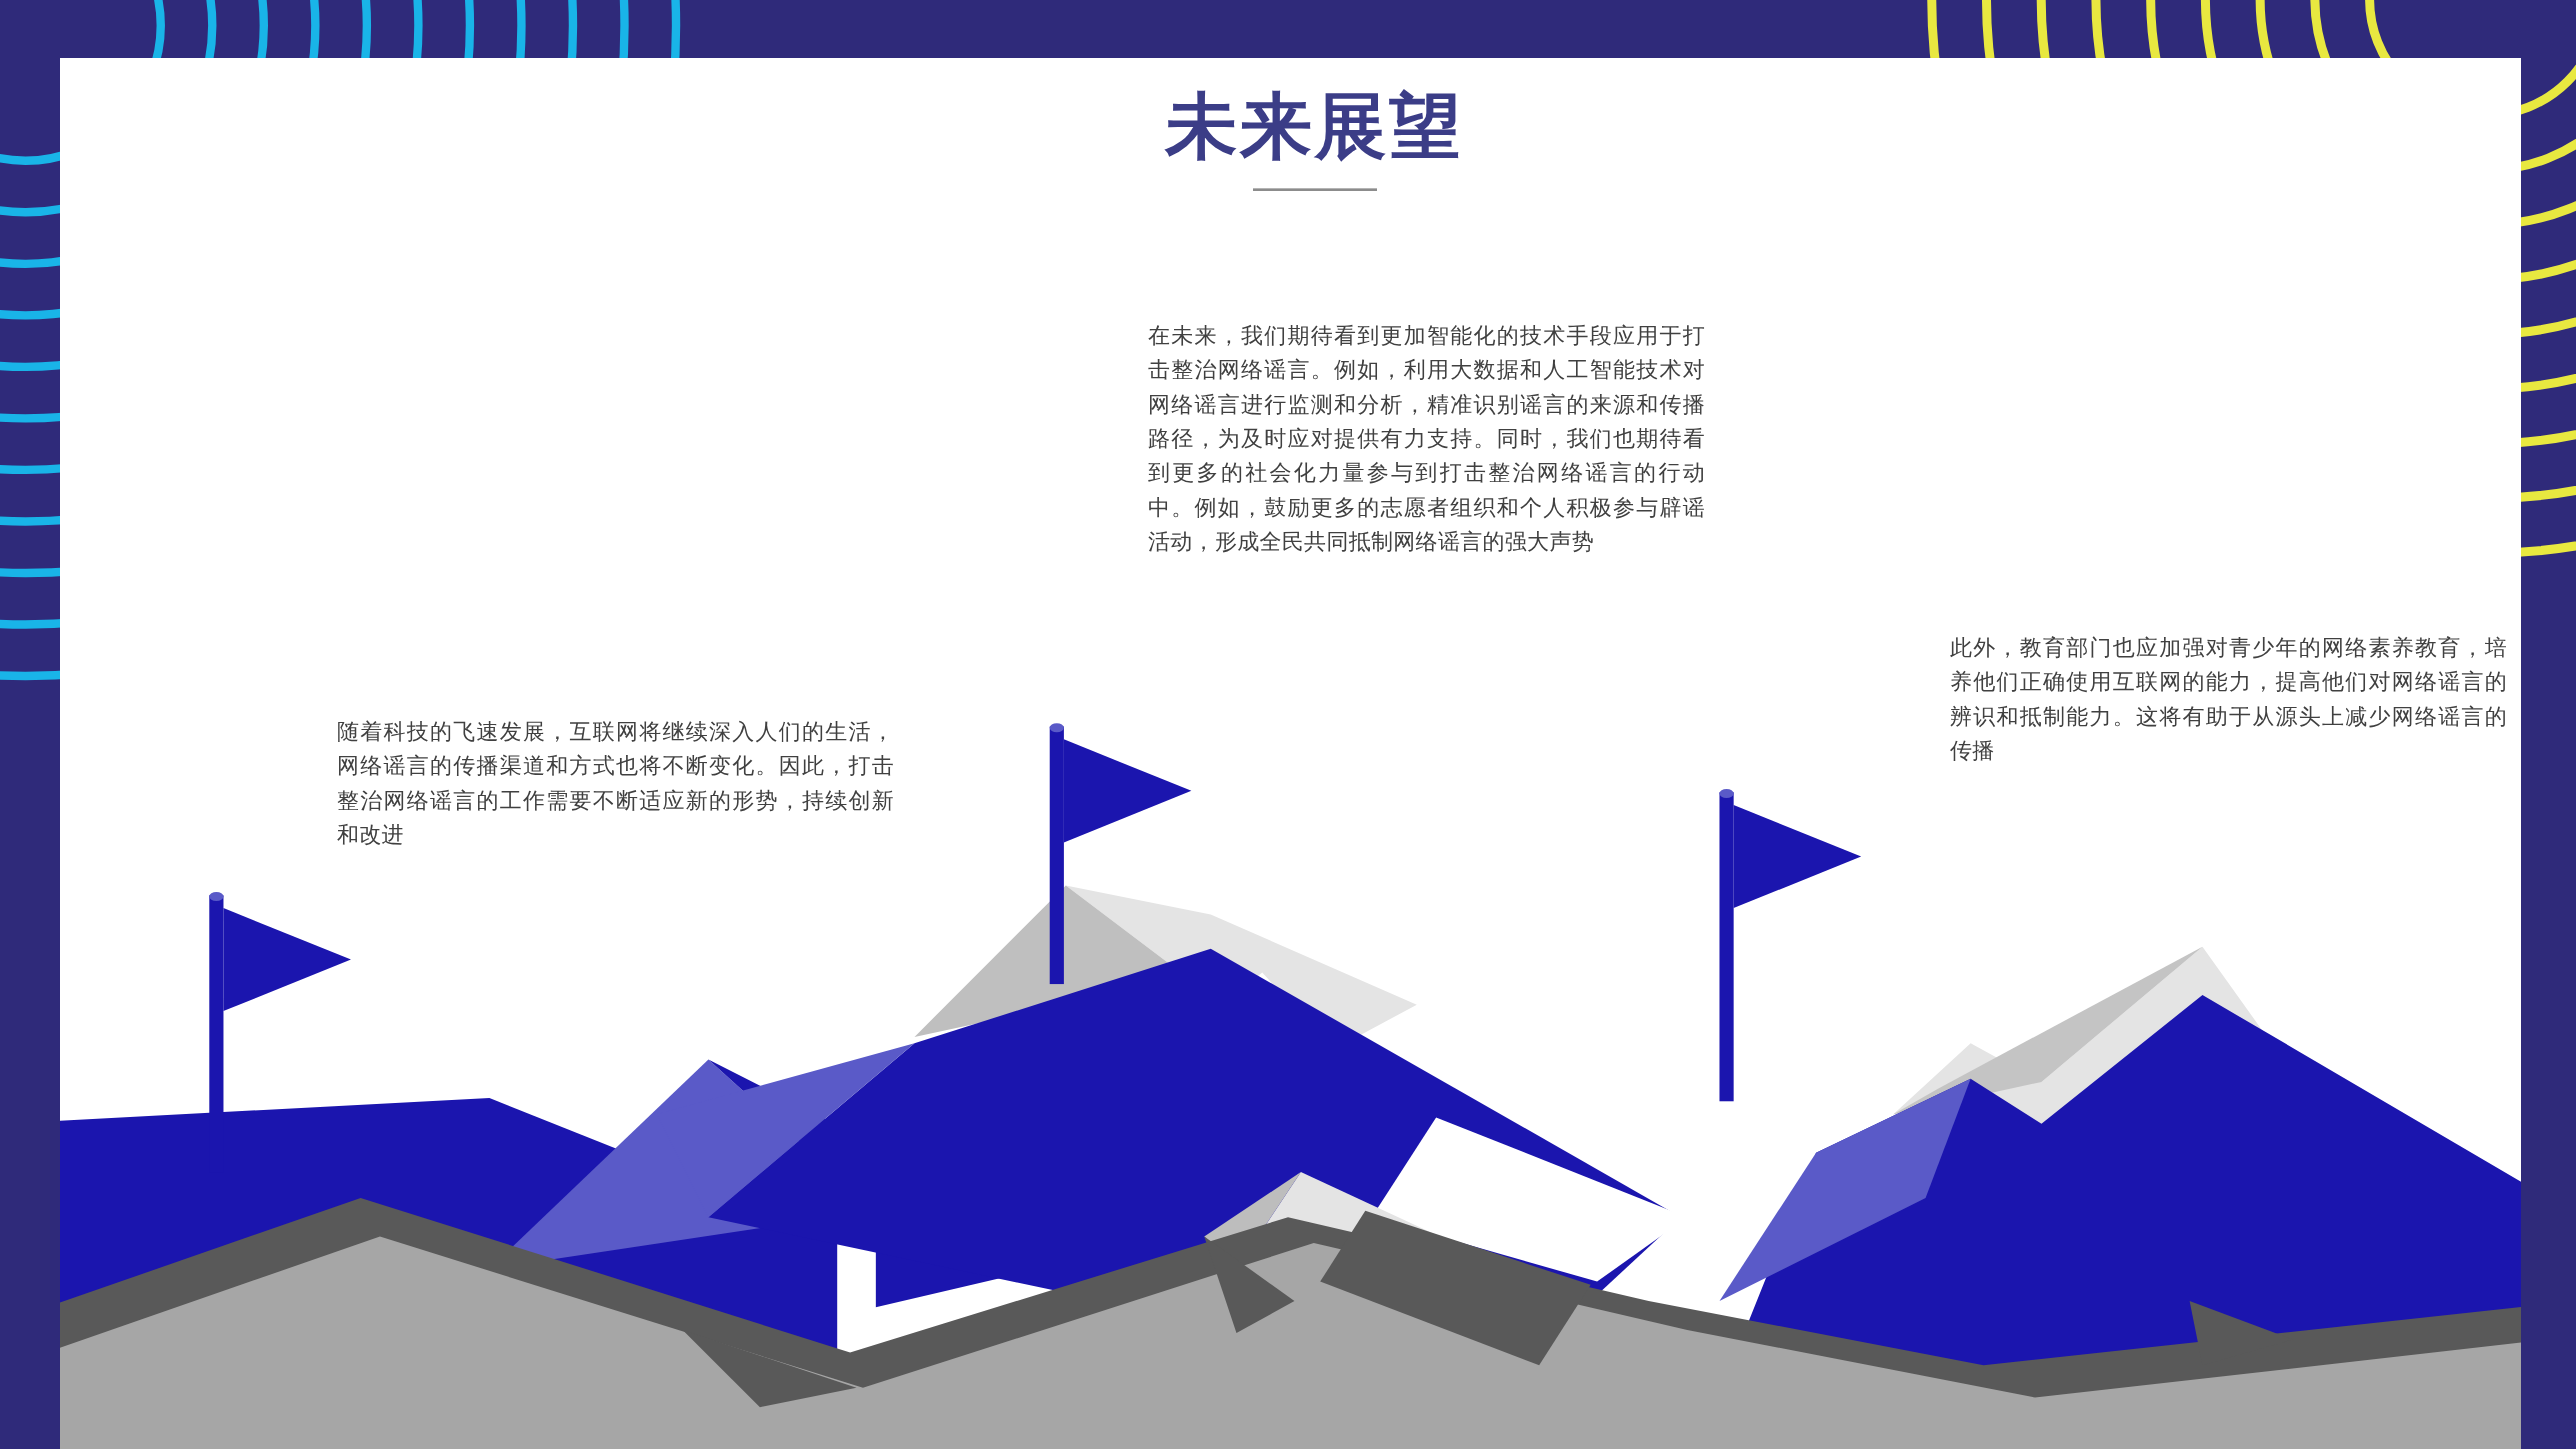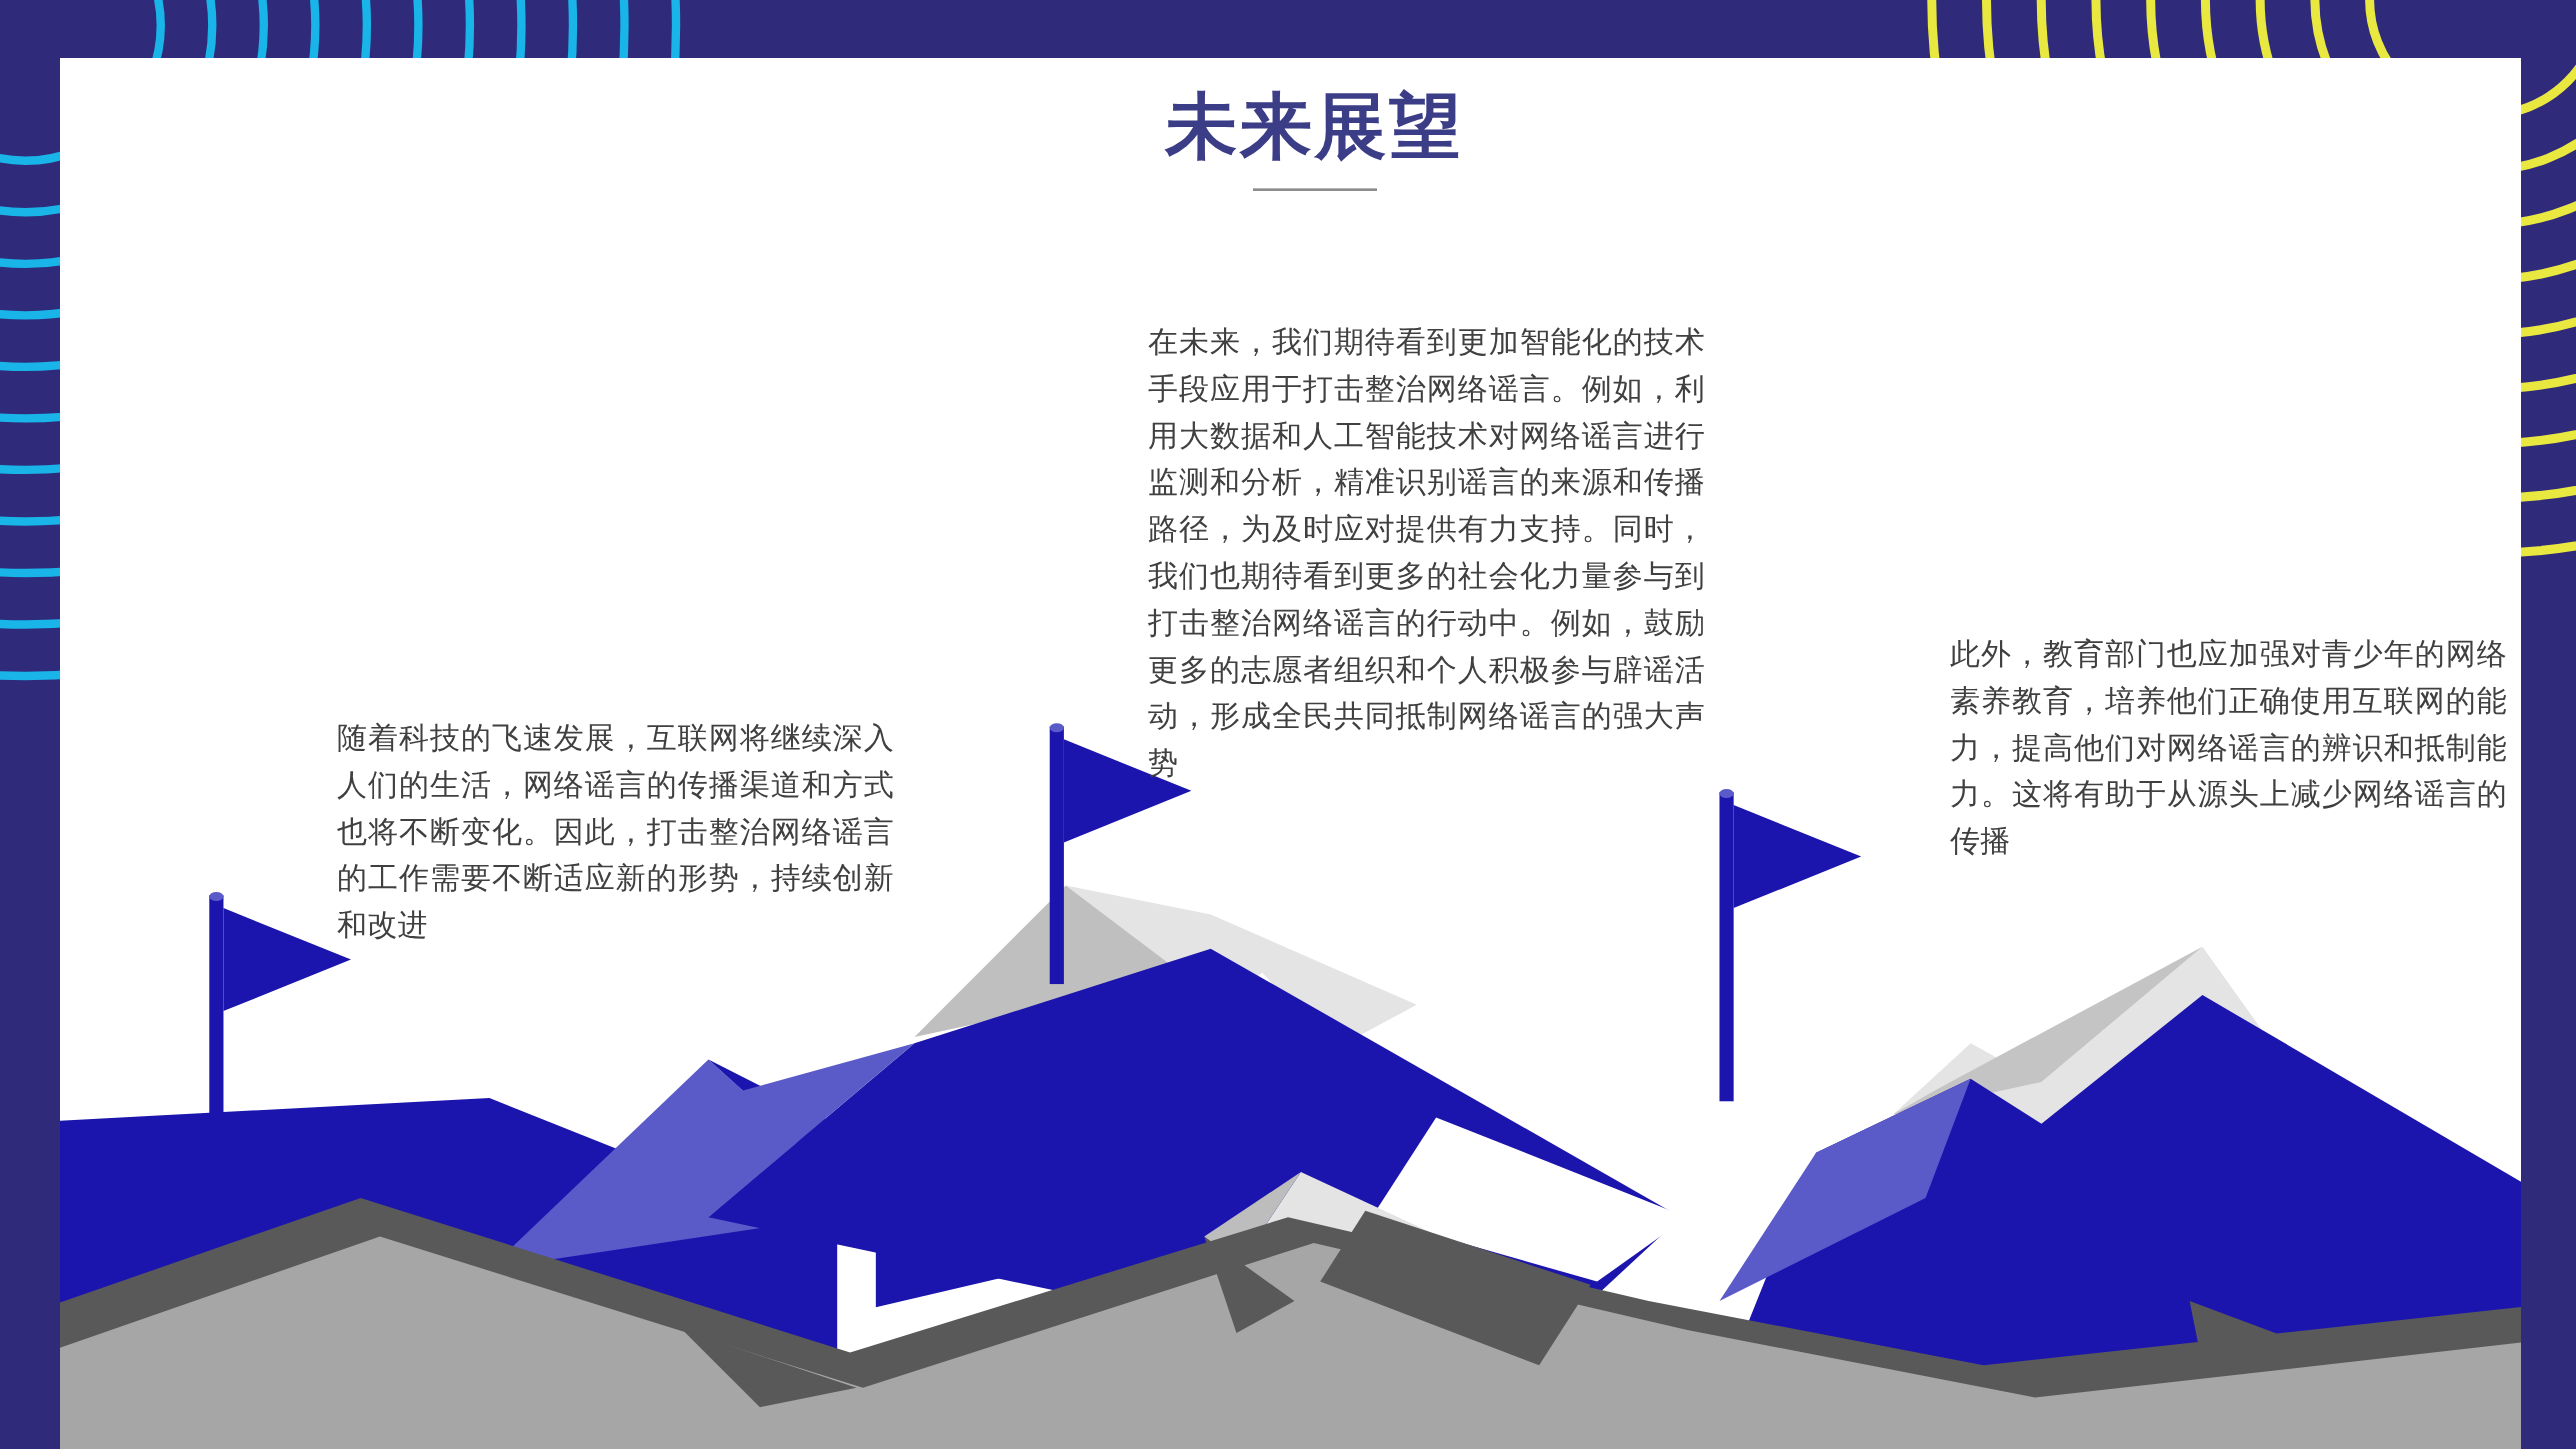--- a/index.html
+++ b/index.html
@@ -44,21 +44,21 @@
   #scenery {
     position:absolute; left:-60px; top:0;
     width:2576px; height:1449px;
     pointer-events:none;
   }
 
   
   .text-block {
     position:absolute;
     color:#404040;
-    font-size:30px;
+    font-size:22px;
     line-height:1.56;
     letter-spacing:0.3px;
     text-align:justify;
   }
   #text-left   { left:277px;  top:657px; width:557px; }
   #text-center { left:1088px; top:261px;  width:557px; }
   #text-right  { left:1842px; top:573px;  width:557px;margin-left:48px; }
 
   
   #flags { position:absolute; left:-60px; top:0; width:2576px; height:1449px; pointer-events:none; }

